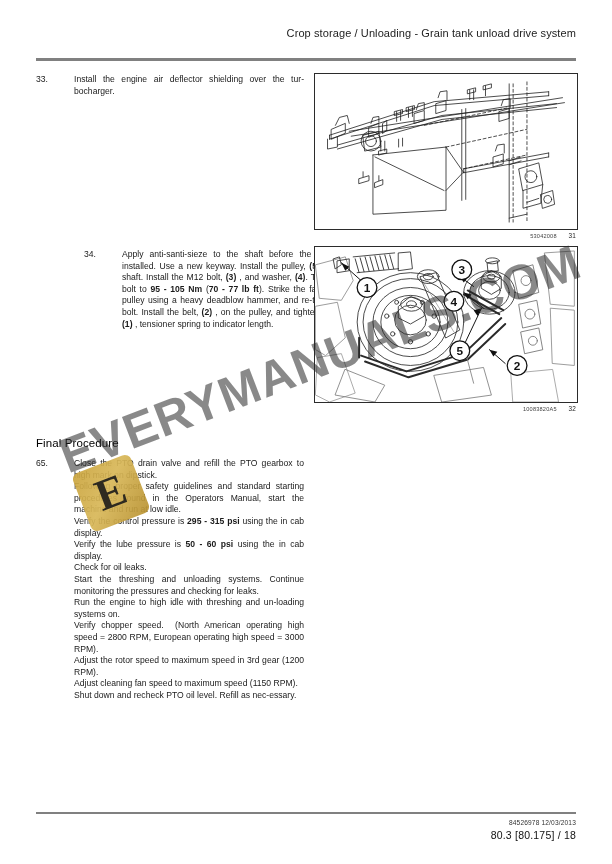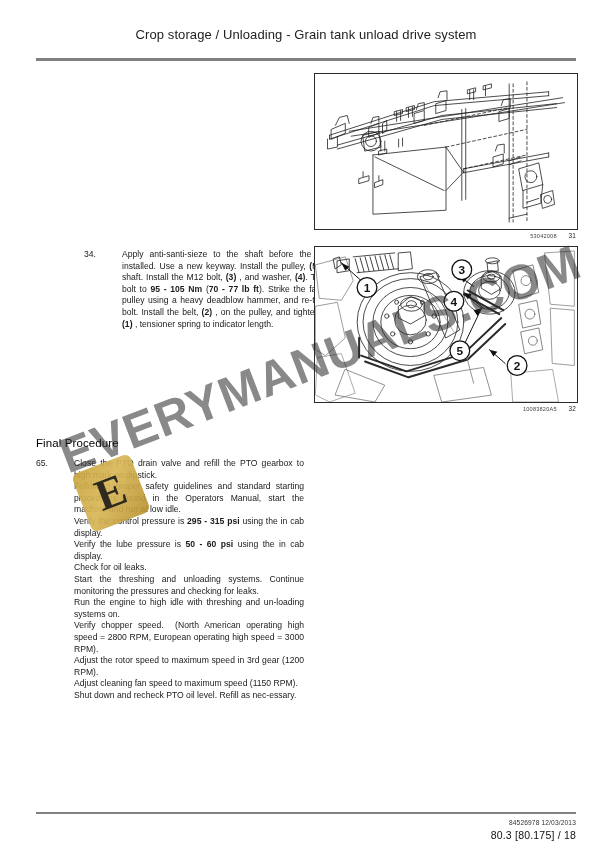--- a/index.html
+++ b/index.html
@@ -22,22 +22,22 @@
     width: 612px;
     height: 864px;
   }
 
   
   .running-head {
     position: absolute;
     top: 27px;
     left: 36px;
     width: 540px;
-    text-align: center;
-    font-size: 13px;
+    text-align: right;
+    font-size: 11px;
     letter-spacing: 0.1px;
     color: #222;
   }
   .rule-top {
     position: absolute;
     top: 58px;
     left: 36px;
     width: 540px;
     height: 2.5px;
     background: #808080;
@@ -192,20 +192,24 @@
 </style>
 </head>
 <body>
 
 <div class="page">
 
   <div class="running-head">Crop storage / Unloading - Grain tank unload drive system</div>
 
   <div class="rule-top"></div>
 
+  <div class="step" id="step-33">
+    <div class="step-num">33.</div>
+    <div class="step-body">Install the engine air deflector shielding over the tur-bocharger.</div>
+  </div>
 
   <div class="step" id="step-34">
     <div class="step-num">34.</div>
     <div class="step-body">Apply anti-santi-sieze to the shaft before the pulley is installed. Use a new keyway. Install the pulley, <b>(5)</b> , to the shaft. Install the M12 bolt, <b>(3)</b> , and washer, <b>(4)</b>. Torque the bolt to <b>95 - 105 Nm</b> (<b>70 - 77 lb ft</b>). Strike the face of the pulley using a heavy deadblow hammer, and re-torque the bolt. Install the belt, <b>(2)</b> , on the pulley, and tighten the nut, <b>(1)</b> , tensioner spring to indicator length.</div>
   </div>
 
   <div class="section-heading">Final Procedure</div>
 
   <div class="step" id="step-35">
     <div class="step-num">65.</div>

